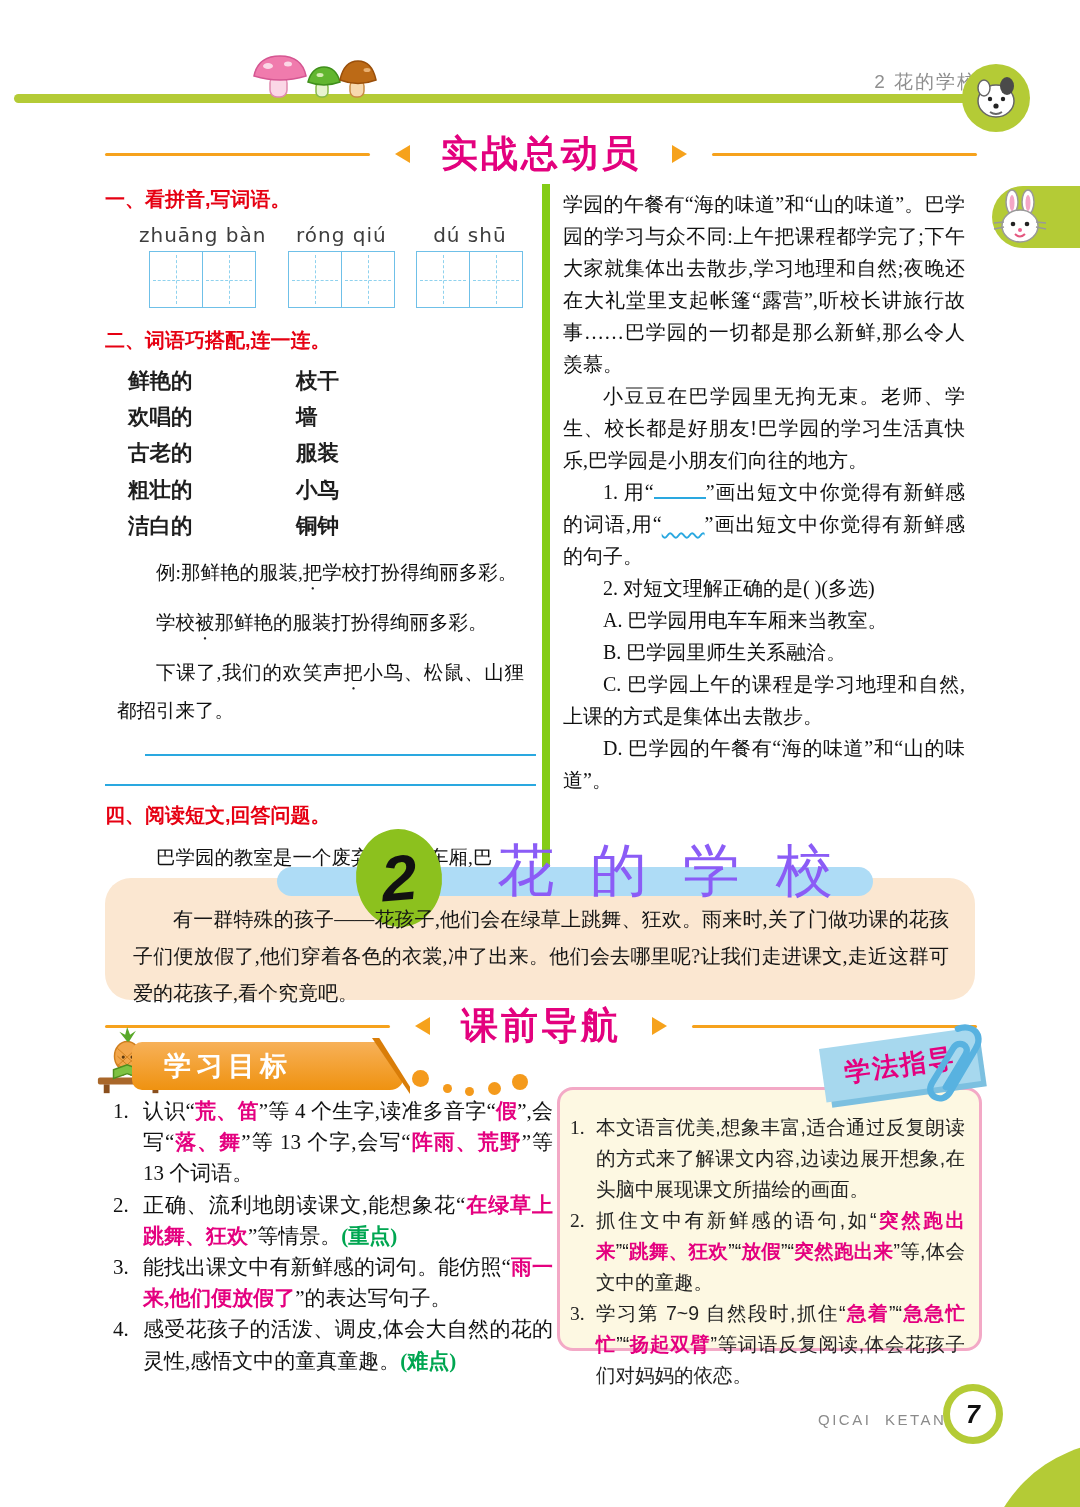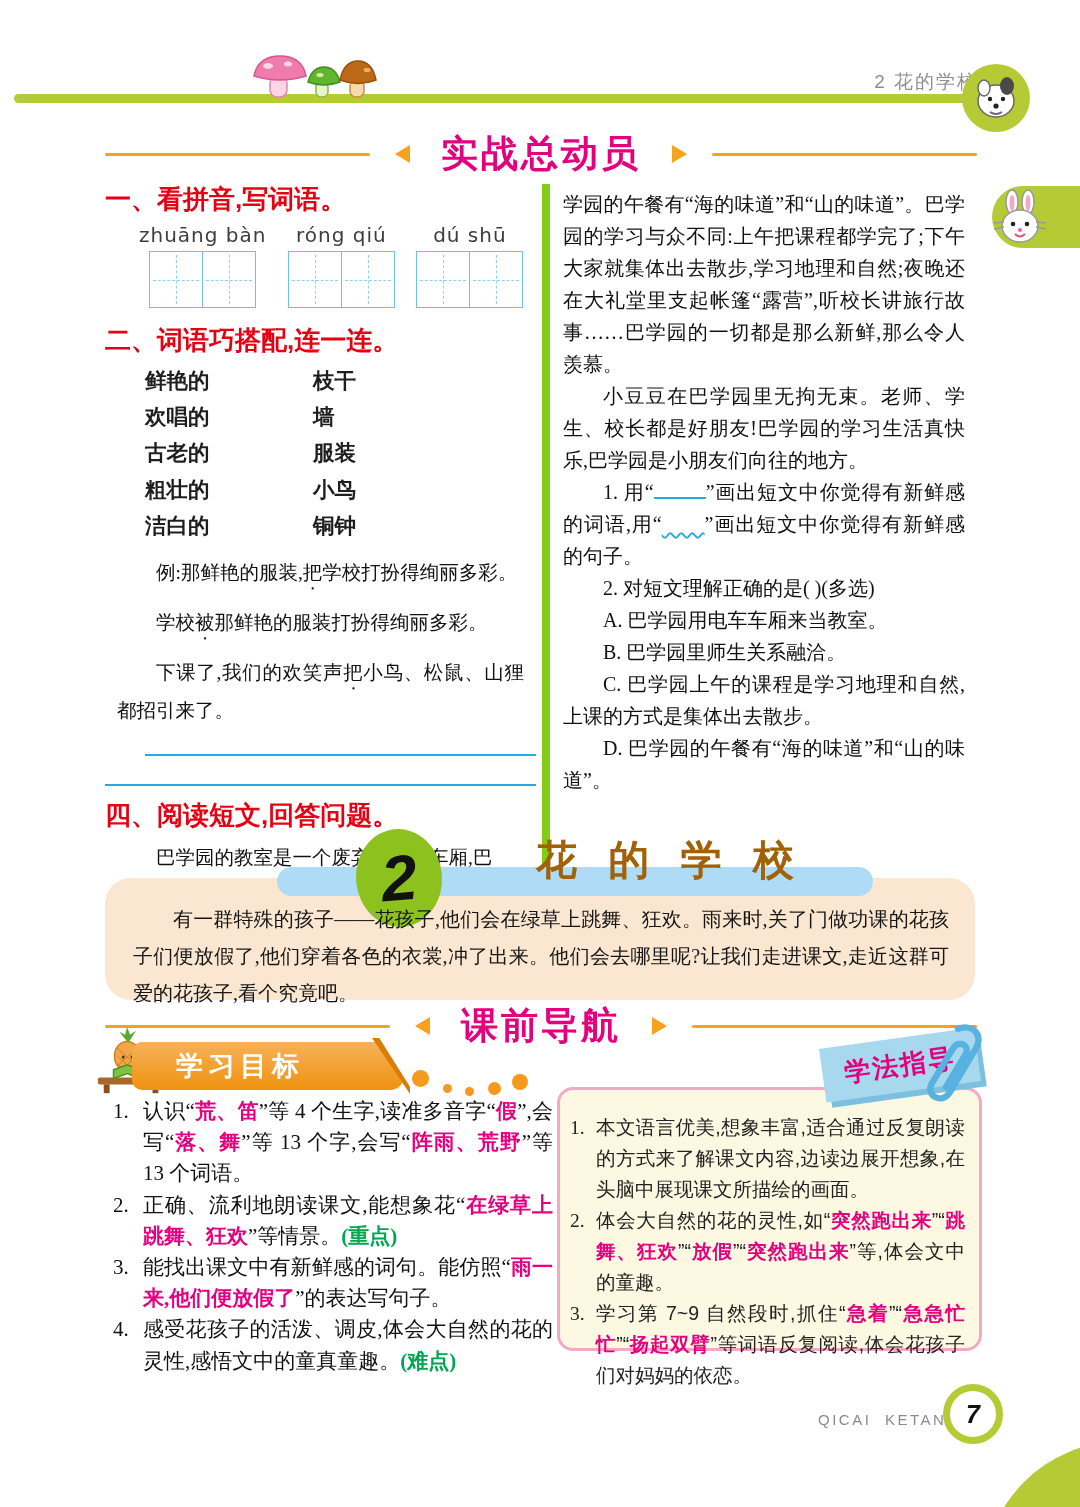--- a/index.html
+++ b/index.html
@@ -29,34 +29,34 @@
     border-bottom:9px solid transparent; border-right:15px solid #f6a21c; }
   .sec-arrow-r { width:0; height:0; border-top:9px solid transparent;
     border-bottom:9px solid transparent; border-left:15px solid #f6a21c; }
   .sec-title { font-size:37px; font-weight:bold; color:#e3017e; letter-spacing:3px; margin:0 6px; }
 
   
   .two-col { position:absolute; left:105px; top:184px; width:872px; display:flex; }
   .col-left { width:437px; padding-right:6px; box-sizing:border-box; }
   .col-right { flex:1; border-left:8px solid #84cc16; padding:4px 12px 0 13px; box-sizing:border-box; }
 
-  .ex-head { font-size:26px; font-weight:bold; color:#e60012; margin:2px 0 8px 0; line-height:27px; }
+  .ex-head { font-size:20px; font-weight:bold; color:#e60012; margin:2px 0 8px 0; line-height:27px; }
   .pin-row { margin:10px 0 0 34px; white-space:nowrap; }
   .pin-group { display:inline-block; text-align:center; margin-right:17px; vertical-align:top; }
   .pinyin { display:block; font-family:"DejaVu Sans",sans-serif; font-size:20px; color:#3d3d3d;
     margin-bottom:4px; letter-spacing:1px; }
   .tzg { display:inline-flex; border:1.6px solid #6fc0e8; }
   .tzg-cell { width:52px; height:55px; position:relative; border-right:1.6px solid #6fc0e8; }
   .tzg-cell:last-child { border-right:none; }
   .tzg-cell::before { content:""; position:absolute; left:50%; top:3px; bottom:3px;
     border-left:1.5px dashed #8fd2ee; }
   .tzg-cell::after { content:""; position:absolute; top:50%; left:3px; right:3px;
     border-top:1.5px dashed #8fd2ee; }
 
-  .match { margin:4px 0 0 40px; }
+  .match { margin:4px 0 0 23px; }
   .match-row { display:flex; align-items:center; height:36.4px; }
   .match-row span { font-size:21.5px; font-weight:600; color:#1e1e1e; }
   .match-left { width:168px; }
 
   .ex3 p, .ex4-line { font-size:19.5px; line-height:34px; text-indent:2em; text-align:justify;
     color:#111; margin:12px; font-family:"Liberation Serif","DejaVu Serif",serif; }
   .ans { border-bottom:2.2px solid #2aa8e0; height:0; }
   .ans1 { margin:26px 0 0 40px; }
   .ans2 { margin-top:28px; }
 
@@ -79,28 +79,28 @@
   .intro { position:absolute; left:133px; top:901px; width:816px; font-size:20px;
     line-height:37px; text-indent:2em; text-align:justify; color:#151515;
     font-family:"Liberation Serif","DejaVu Serif",serif; }
   .blue-bar { position:absolute; left:277px; top:867px; width:596px; height:29px;
     background:#aedcf6; border-radius:15px; }
   .lesson-num-oval { position:absolute; left:356px; top:829px; width:86px; height:98px;
     background:#8cc11e; border-radius:50%; transform:rotate(-5deg);
     display:flex; align-items:center; justify-content:center; }
   .lesson-num-oval span { font-size:64px; font-weight:900; color:#111; font-style:italic; }
   .lesson-title { position:absolute; left:468px; top:833px; width:404px; text-align:center;
-    font-size:41px; font-weight:700; color:#a16207; letter-spacing:10px; }
+    font-size:57px; font-weight:400; color:#8b5cf6; letter-spacing:10px; }
 
   
   .pineapple { position:absolute; left:94px; top:1026px; }
   .obj-banner { position:absolute; left:132px; top:1042px; width:272px; height:48px;
     background:linear-gradient(180deg,#f7b159,#ef9210); border-radius:10px 14px 14px 10px; }
   .obj-banner-label { color:#fff; font-size:27px; font-weight:bold; letter-spacing:5px;
-    line-height:48px; padding-left:44px; display:block; }
+    line-height:48px; padding-left:32px; display:block; }
   .fold-line { position:absolute; right:-6px; top:-4px; width:0; height:0;
     border-top:56px solid #d97d08; border-left:38px solid transparent; }
   .fold { position:absolute; right:-8px; top:-6px; width:0; height:0;
     border-top:54px solid #fff; border-left:34px solid transparent; }
   .dot { position:absolute; border-radius:50%; background:#f49a1c; }
   .obj-list { position:absolute; left:113px; top:1096px; width:440px; }
   .obj-item { display:flex; }
   .obj-item .num { width:30px; flex:none; font-size:21px; color:#111; line-height:31.2px;
     font-family:"Liberation Serif","DejaVu Serif",serif; }
   .obj-body { flex:1; font-size:21px; line-height:31.2px; text-align:justify; color:#111;
@@ -322,21 +322,21 @@
     </div>
   </div>
 
   <div class="guide-box">
     <div class="guide-item">
       <span class="num">1.</span>
       <span class="guide-body"><span>本文语言优美,想象丰富,适合通过反复朗读的方式来了解课文内容,边读边展开想象,在头脑中展现课文所描绘的画面。</span></span>
     </div>
     <div class="guide-item">
       <span class="num">2.</span>
-      <span class="guide-body"><span>体会大自然的花的灵性,如“</span><span class="hl-m">突然跑出来</span><span>”“</span><span class="hl-m">跳舞、狂欢</span><span>”“</span><span class="hl-m">放假</span><span>”“</span><span class="hl-m">突然跑出来</span><span>”等,体会文中的童趣。</span></span>
+      <span class="guide-body"><span>抓住文中有新鲜感的语句,如“</span><span class="hl-m">突然跑出来</span><span>”“</span><span class="hl-m">跳舞、狂欢</span><span>”“</span><span class="hl-m">放假</span><span>”“</span><span class="hl-m">突然跑出来</span><span>”等,体会文中的童趣。</span></span>
     </div>
     <div class="guide-item">
       <span class="num">3.</span>
       <span class="guide-body"><span>学习第 7~9 自然段时,抓住“</span><span class="hl-m">急着</span><span>”“</span><span class="hl-m">急急忙忙</span><span>”“</span><span class="hl-m">扬起双臂</span><span>”等词语反复阅读,体会花孩子们对妈妈的依恋。</span></span>
     </div>
   </div>
   <div class="guide-tag">
     <span>学法指导</span>
   </div>
   <div class="paperclip">

